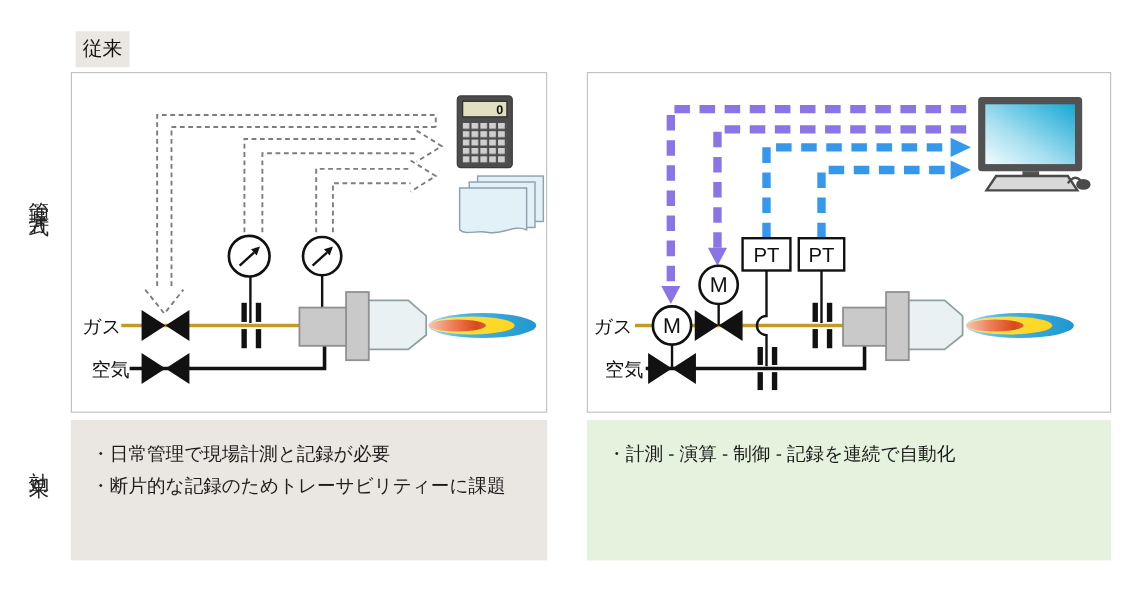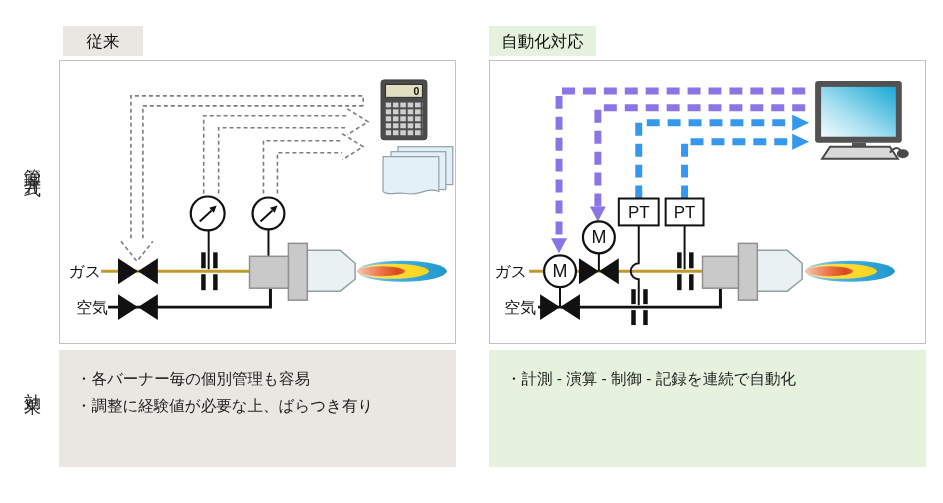--- a/index.html
+++ b/index.html
@@ -4,21 +4,21 @@
 <style>
   html,body { margin:0; padding:0; background:#fff; }
   #stage {
     position:relative; width:943px; height:503px; overflow:hidden;
     background:#fff; font-family:"Liberation Sans", sans-serif; color:#1c1c1c;
   }
   .tag {
     position:absolute; top:26px; height:30px; line-height:30px;
     text-align:center; font-size:16.5px; color:#111;
   }
-  .tag-left  { left:63px;  width:80px;  background:#eae7e3; }
+  .tag-left  { left:63px;  width:45px;  background:#eae7e3; }
   .tag-right { left:489px; width:107px; background:#e4f2de; }
   .vlabel {
     position:absolute; writing-mode:vertical-rl; text-orientation:upright;
     font-size:17px; color:#222;
   }
   .vlabel-mgmt   { left:21px; top:155px; letter-spacing:4px; }
   .vlabel-effect { left:21px; top:379px; letter-spacing:7px; }
   .panel {
     position:absolute; top:60px; height:284px; background:#fff;
     border:1px solid #c2c2c2; box-sizing:border-box;
@@ -33,21 +33,20 @@
   .effects-left  { left:59px;  width:397px; background:#eae7e3; }
   .effects-right { left:489px; width:437px; background:#e4f2de; }
   .bullet { white-space:nowrap; }
 </style>
 </head>
 <body>
 
 <div id="stage">
 
   <div class="tag tag-left">従来</div>
-  <div class="tag tag-right">自動化対応</div>
 
   <div class="vlabel vlabel-mgmt">管理方式</div>
   <div class="vlabel vlabel-effect">効果</div>
 
   <div class="panel panel-left">
     <svg width="395" height="282" viewBox="0 0 396 283">
       <defs>
         <linearGradient id="fbL" x1="0" y1="0" x2="1" y2="0">
           <stop offset="0" stop-color="#a8d8ee"></stop>
             <stop offset="0.35" stop-color="#4ab2e0"></stop>
@@ -238,20 +237,20 @@
 
       <g>
         <ellipse cx="361" cy="211" rx="45" ry="10.5" fill="url(#fbR)"></ellipse>
         <ellipse cx="352" cy="211" rx="36" ry="7.5" fill="url(#fyR)"></ellipse>
         <ellipse cx="340" cy="211" rx="24" ry="5" fill="url(#frR)"></ellipse>
       </g>
     </svg>
   </div>
 
   <div class="effects effects-left">
-    <div class="bullet">・各バーナー毎の個別管理も容易</div>
-    <div class="bullet">・調整に経験値が必要な上、ばらつき有り</div>
+    <div class="bullet">・日常管理で現場計測と記録が必要</div>
+    <div class="bullet">・断片的な記録のためトレーサビリティーに課題</div>
   </div>
   <div class="effects effects-right">
     <div class="bullet">・計測 - 演算 - 制御 - 記録を連続で自動化</div>
   </div>
 
 </div>
 
 </body></html>

